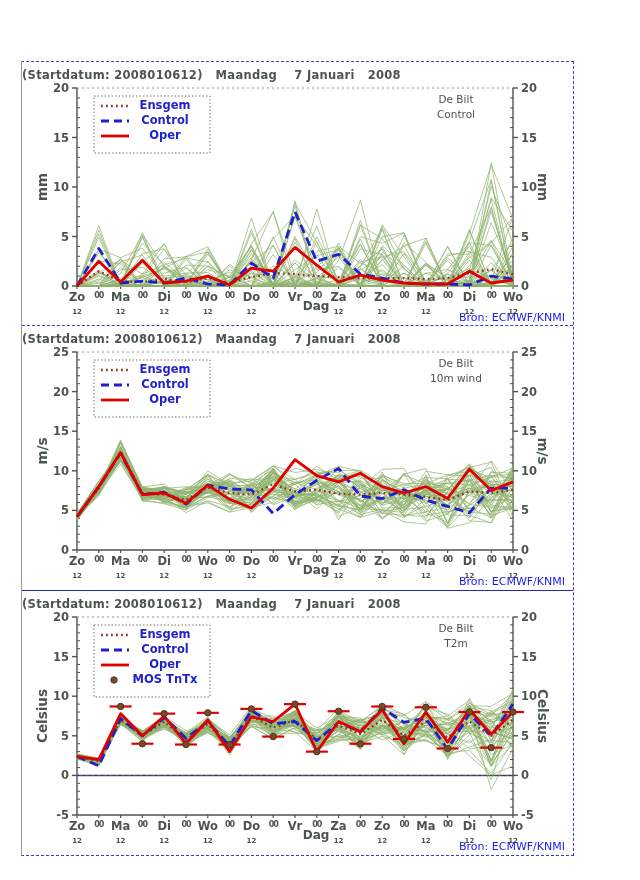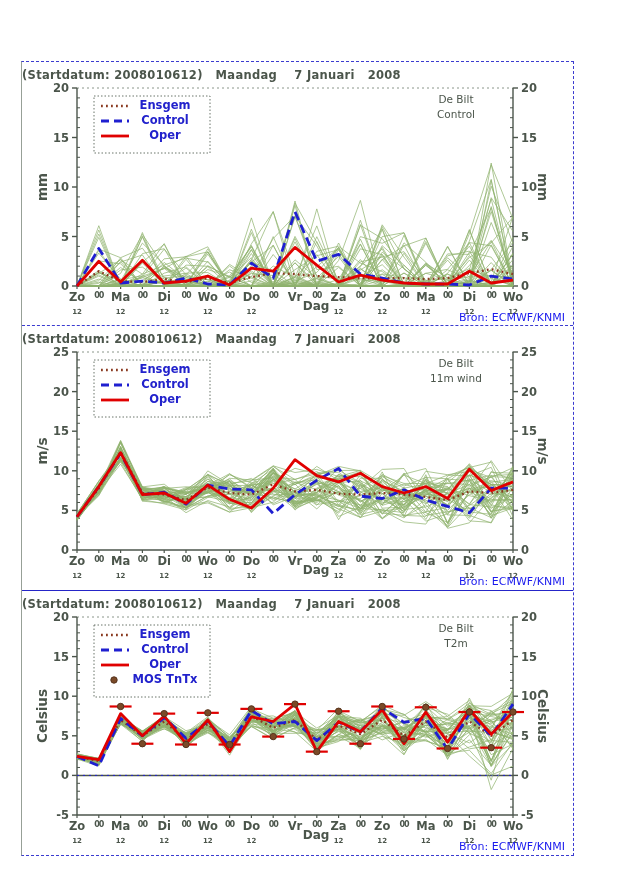--- a/index.html
+++ b/index.html
@@ -395,21 +395,21 @@
           <text x="143" y="47" text-anchor="middle" fill="#2222cc" font-family="&quot;DejaVu Sans&quot;, sans-serif" font-weight="bold" font-size="11.5">Ensgem</text>
           <line x1="79" y1="59" x2="107" y2="59" stroke="#1f1fd0" stroke-width="2.8" stroke-dasharray="8 5"></line>
           <text x="143" y="62" text-anchor="middle" fill="#2222cc" font-family="&quot;DejaVu Sans&quot;, sans-serif" font-weight="bold" font-size="11.5">Control</text>
           <line x1="79" y1="74" x2="107" y2="74" stroke="#e00000" stroke-width="2.8"></line>
           <text x="143" y="77" text-anchor="middle" fill="#2222cc" font-family="&quot;DejaVu Sans&quot;, sans-serif" font-weight="bold" font-size="11.5">Oper</text>
         </g>
       </svg>
     <div class="title">(Startdatum: 2008010612)   Maandag    7 Januari   2008</div>
     <div class="station">
       <div>De Bilt</div>
-      <div>11m wind</div>
+      <div>10m wind</div>
     </div>
     <div class="ylab yl">m/s</div>
     <div class="ylab yr">m/s</div>
     <div class="dag">Dag</div>
     <div class="bron">Bron: ECMWF/KNMI</div>
   </section>
 
   <section class="panel" id="p2">
     <svg id="svg2" width="551" height="264">
         <line x1="55" y1="26" x2="491" y2="26" stroke="#8a968a" stroke-width="1" stroke-dasharray="2 3"></line>

